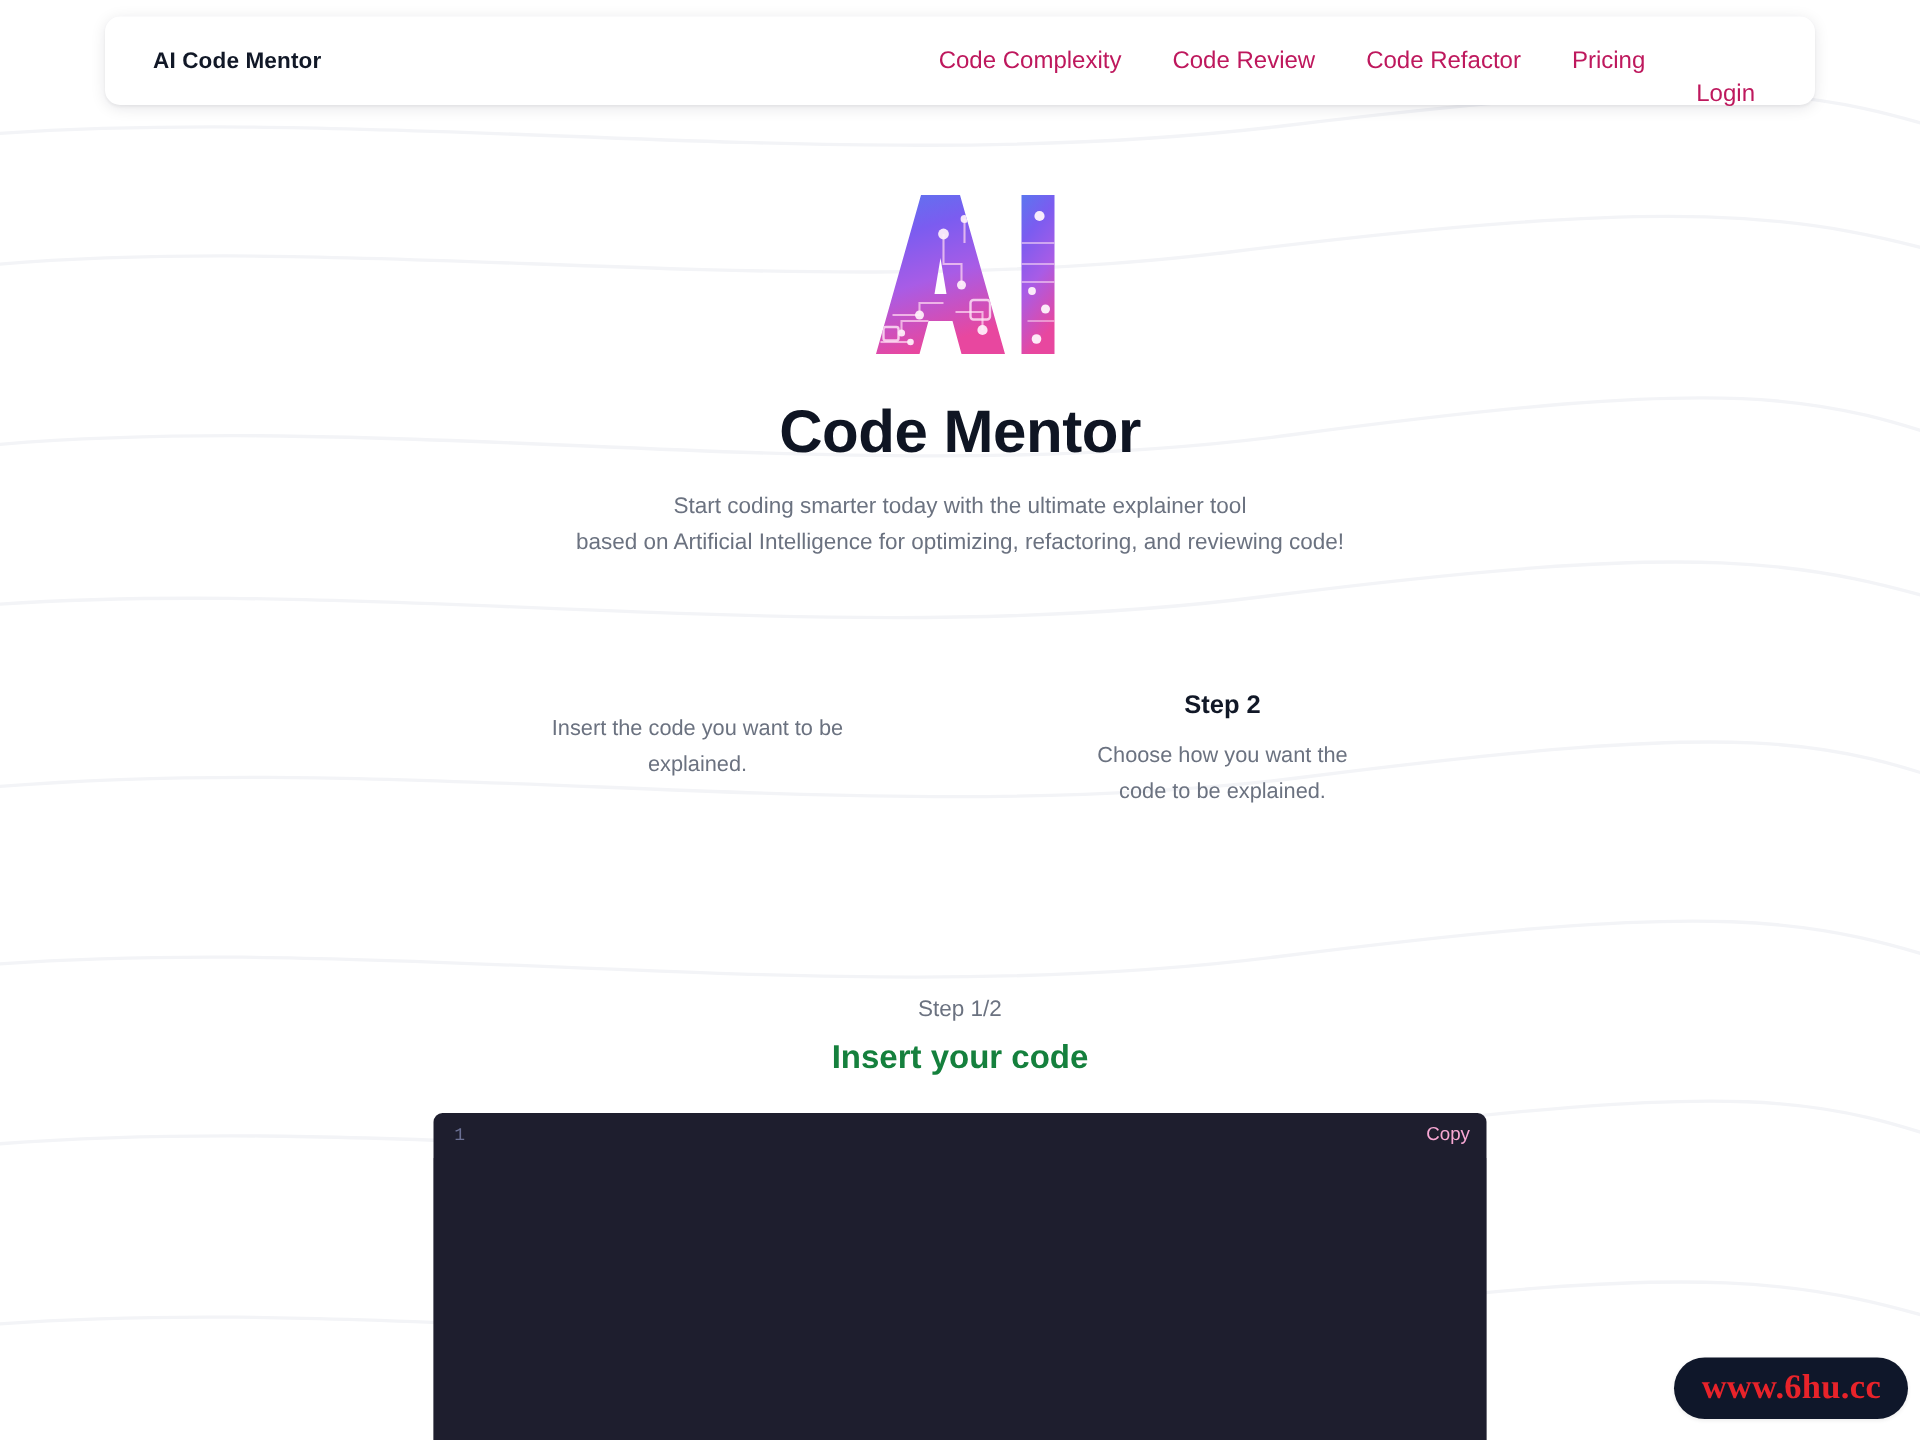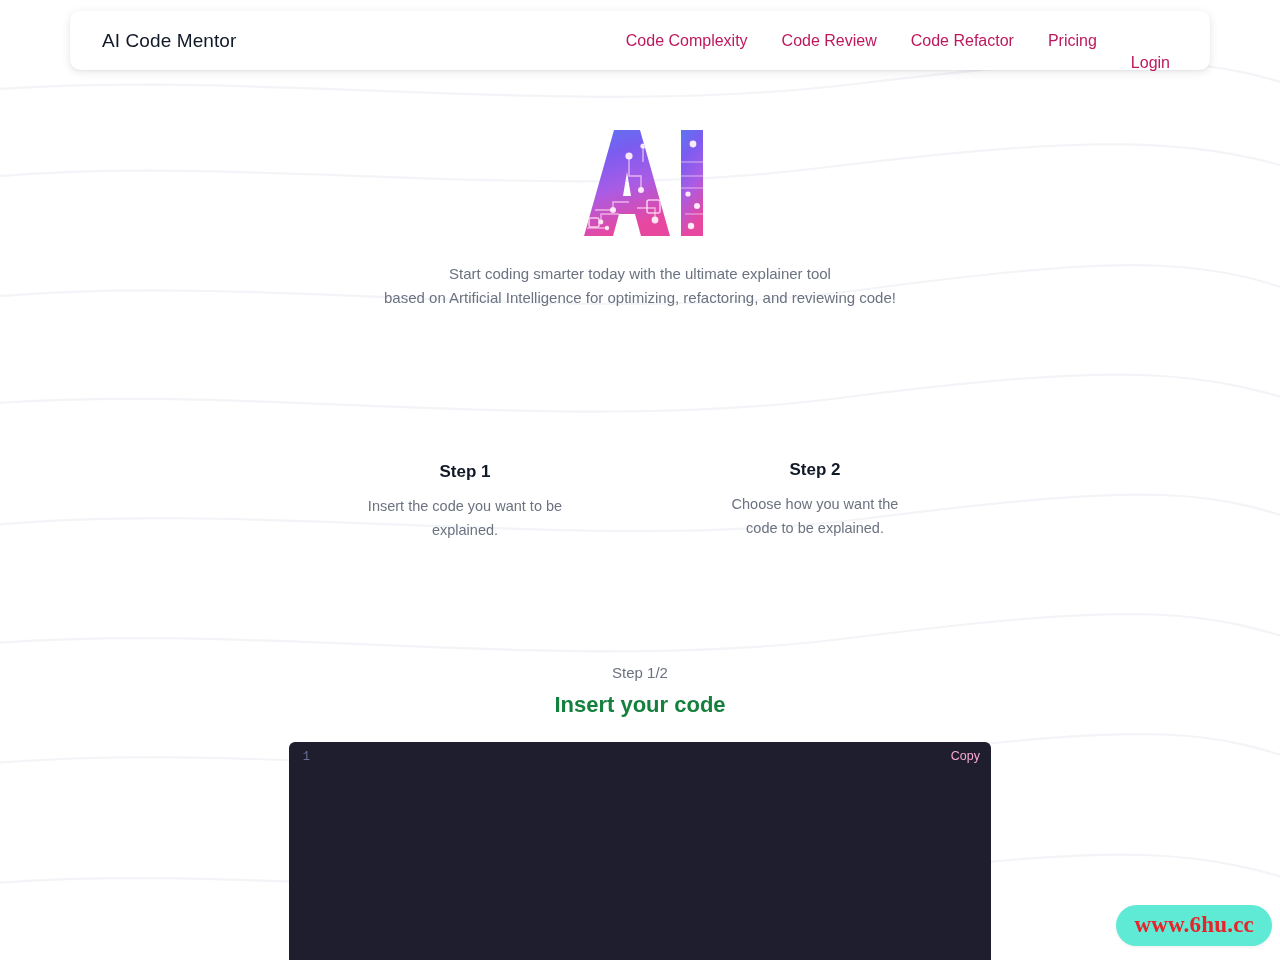--- a/index.html
+++ b/index.html
@@ -43,22 +43,22 @@
     background: #ffffff;
     border-radius: 10px;
     box-shadow: 0 2px 10px rgba(15, 23, 42, 0.10), 0 1px 2px rgba(15,23,42,0.05);
     display: flex;
     align-items: center;
     justify-content: space-between;
     padding: 0 34px 0 32px;
   }
 
   .brand {
-    font-size: 19px;
-    font-weight: normal;
+    font-size: 15px;
+    font-weight: bold;
     color: #111827;
     letter-spacing: 0.1px;
     white-space: nowrap;
   }
 
   .nav-links {
     display: flex;
     align-items: center;
     gap: 0px;
   }
@@ -218,21 +218,21 @@
     font-size: 17px;
     color: #b9bcc4;
     letter-spacing: 0.3px;
     z-index: 3;
     white-space: nowrap;
   }
   .watermark-badge {
     position: absolute;
     right: 8px;
     bottom: 14px;
-    background: #5eead4;
+    background: #0f172a;
     border-radius: 22px;
     padding: 7px 18px 8px 18px;
     z-index: 4;
     box-shadow: 0 1px 3px rgba(0,0,0,0.08);
   }
   .watermark-badge span {
     font-size: 23px;
     font-weight: bold;
     color: #e8232a;
     letter-spacing: 0.2px;
@@ -324,30 +324,30 @@
         </g>
         <g clip-path="url(#clipI)" stroke="#ffe4f6" stroke-width="1.2" fill="none" opacity="0.55">
           <path d="M114 44 L136 44"></path>
           <path d="M114 58 L136 58"></path>
           <path d="M114 70 L136 70"></path>
           <path d="M118 96 L136 96"></path>
         </g>
       </svg>
     </div>
 
+    <h1 class="hero-title">Code Mentor</h1>
 
     <p class="hero-sub">
       <span>Start coding smarter today with the ultimate explainer tool</span><br>
       <span>based on Artificial Intelligence for optimizing, refactoring, and reviewing code!</span>
     </p>
   </section>
 
   <section class="steps">
     <div class="step-col one">
-      <div class="step-title">Step 1</div>
       <div class="step-desc">
         <span>Insert the code you want to be</span><br>
         <span>explained.</span>
       </div>
     </div>
     <div class="step-col two">
       <div class="step-title">Step 2</div>
       <div class="step-desc">
         <span>Choose how you want the</span><br>
         <span>code to be explained.</span>

